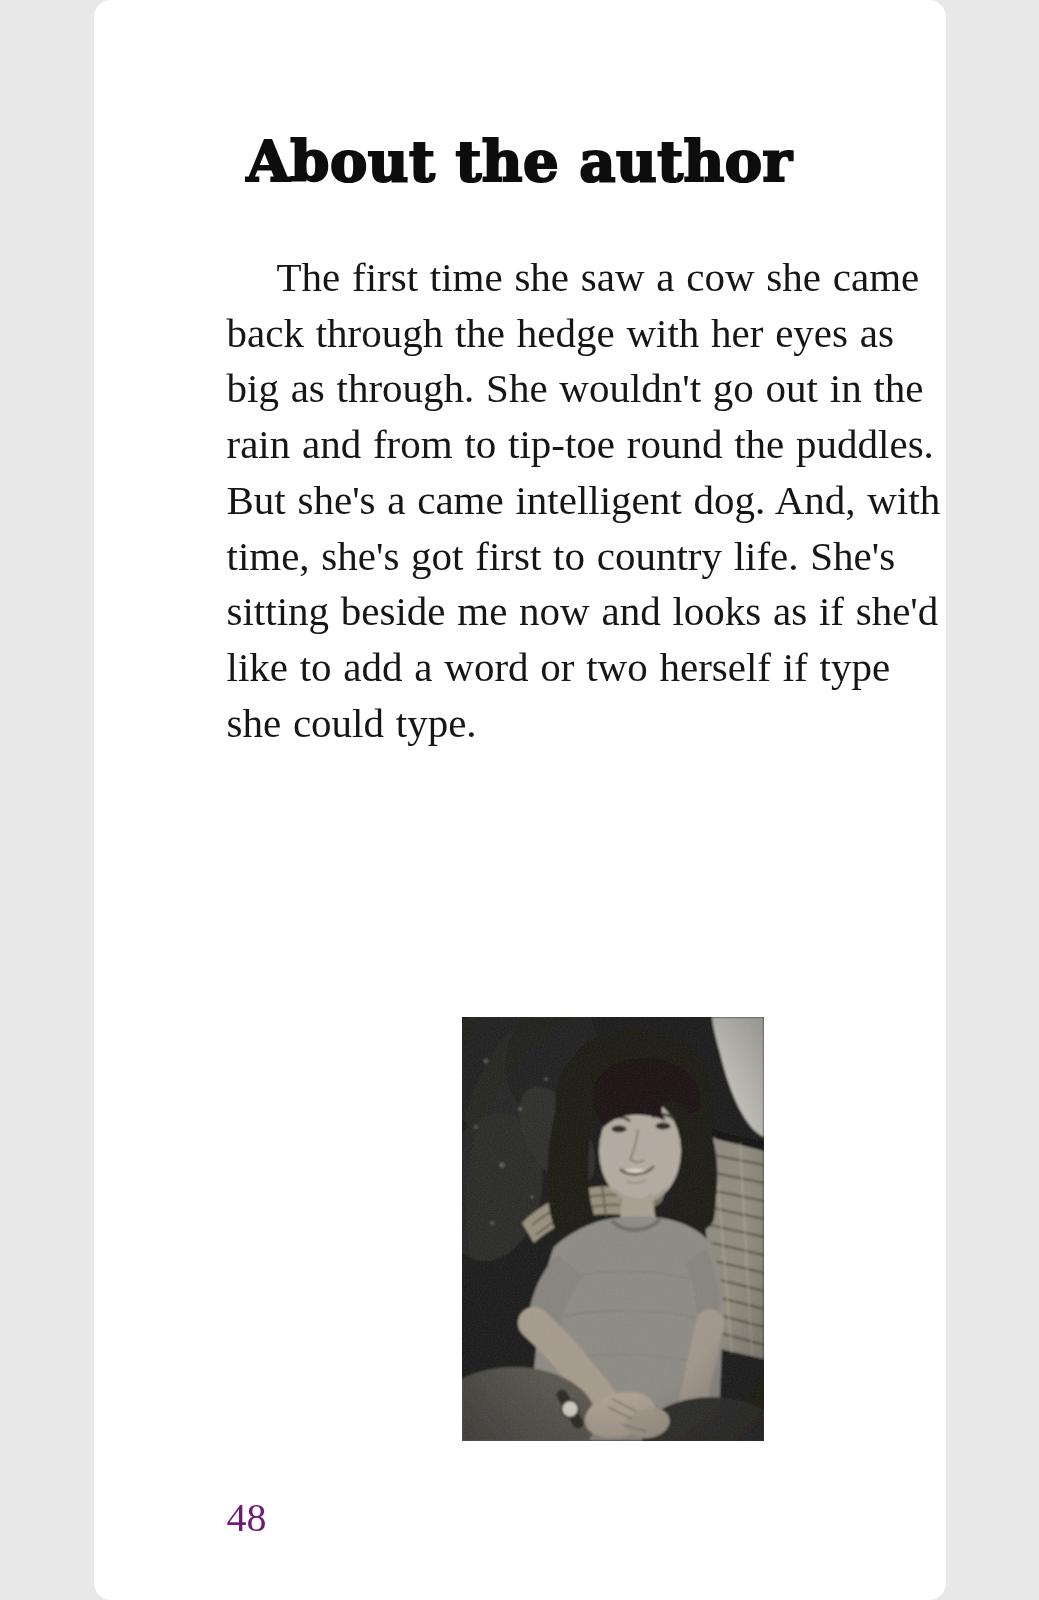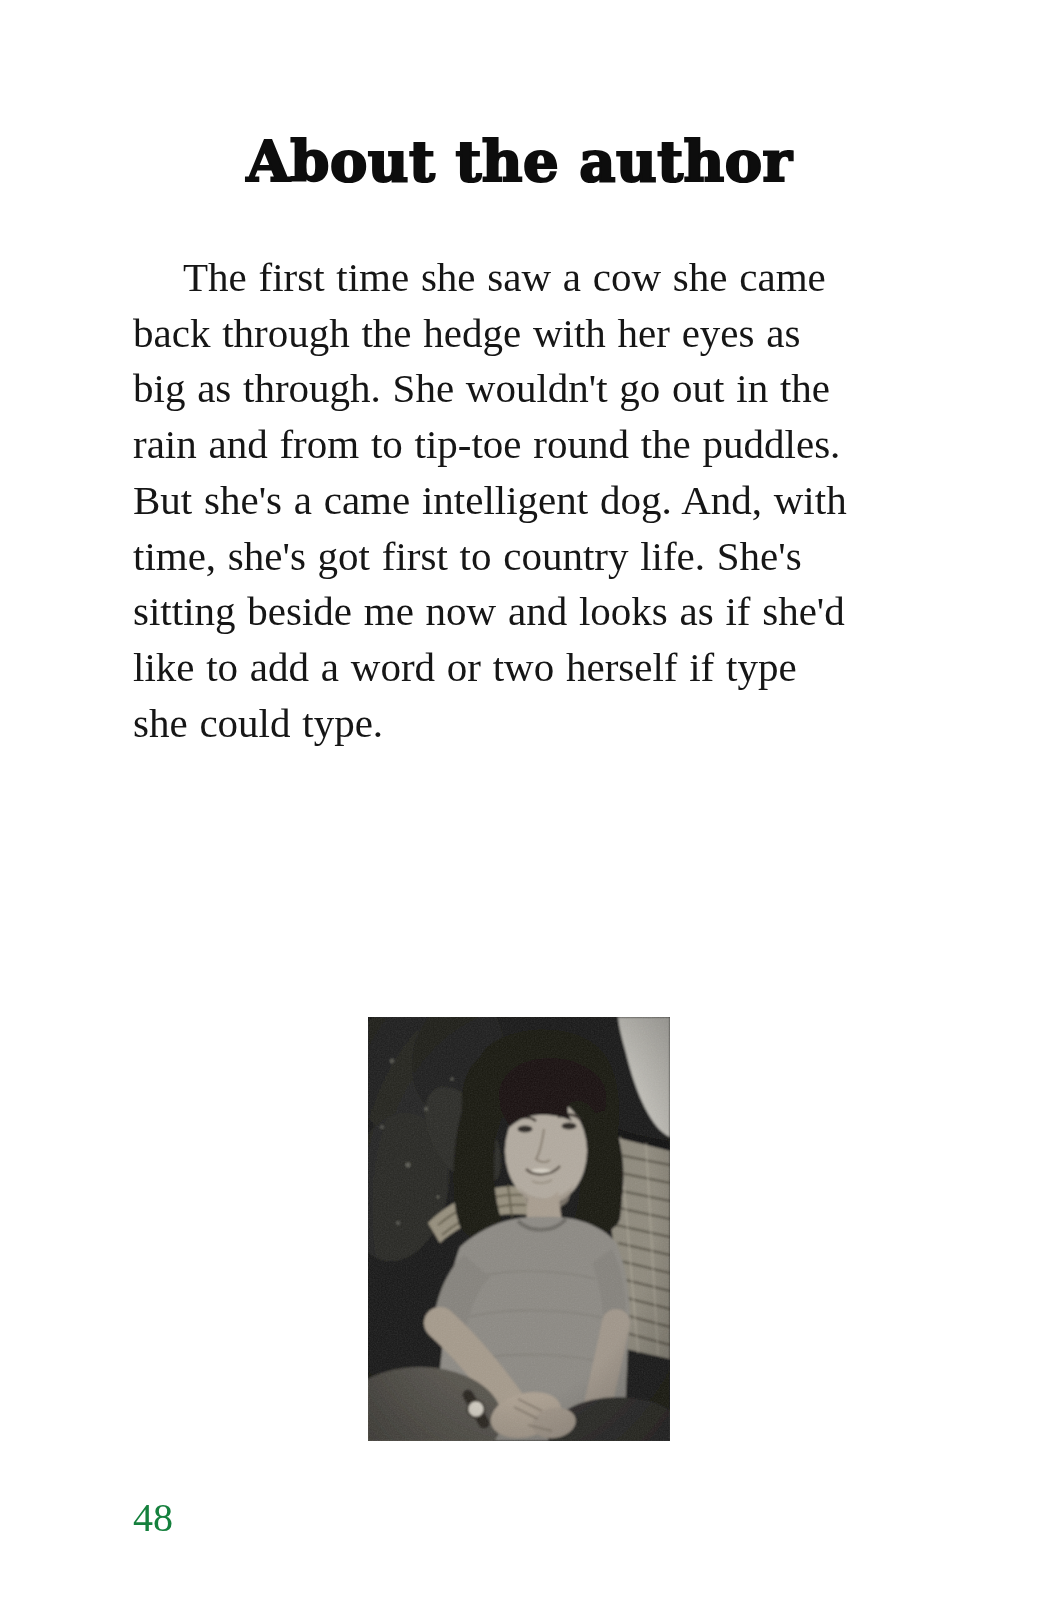--- a/index.html
+++ b/index.html
@@ -1,24 +1,25 @@
 <!DOCTYPE html>
 <html><head>
 <meta charset="utf-8">
 <style>
   html, body { margin: 0; padding: 0; background: #e8e8e8; }
   .page {
     position: relative;
-    width: 1039px;
+    width: 852px;
     height: 1600px;
     margin: 0 auto;
     background: #ffffff;
     overflow: hidden;
     font-family: "Liberation Serif", serif;
     color: #141414;
+    border-radius: 17px;
   }
   .heading {
     position: absolute;
     top: 128px;
     left: 0;
     width: 100%;
     text-align: center;
     font-family: "DejaVu Serif", serif;
     font-weight: 700;
     font-size: 56px;
@@ -36,21 +37,21 @@
     word-spacing: 1.5px;
     color: #161616;
   }
   .line { white-space: nowrap; }
   .line.indent { padding-left: 50px; }
   .page-number {
     position: absolute;
     left: 133px;
     top: 1494px;
     font-size: 40px;
-    color: #15803d;
+    color: #701a75;
   }
   .photo-frame {
     position: absolute;
     left: 368px;
     top: 1017px;
     width: 302px;
     height: 424px;
     background: #191917;
   }
   .photo-frame svg { display: block; }

